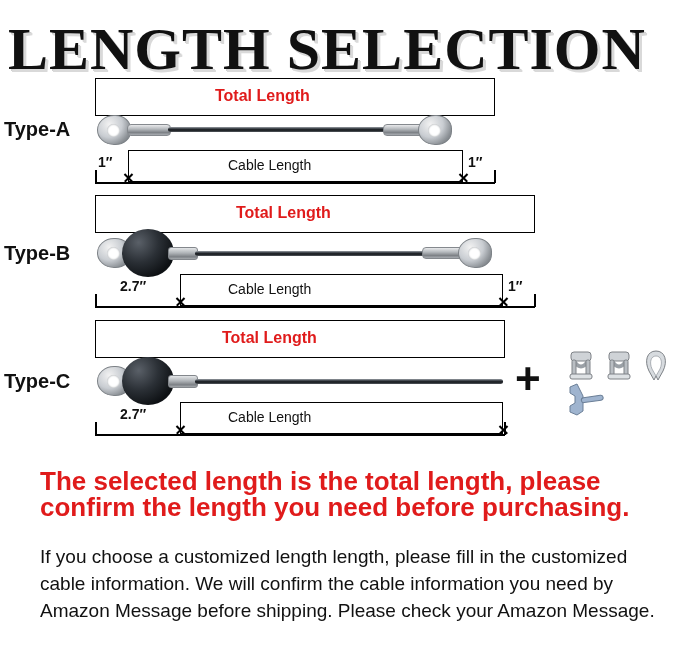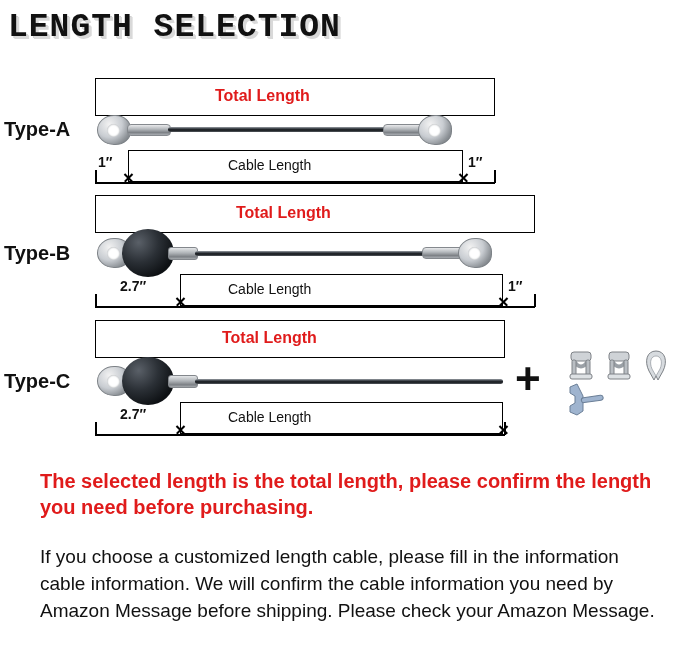--- a/index.html
+++ b/index.html
@@ -19,24 +19,24 @@
   .title-wrap {
     position: absolute;
     left: 0;
     top: 0;
     width: 679px;
     height: 56px;
   }
   .title {
     position: absolute;
     left: 8px;
-    top: 9px;
-    font-family: Liberation Mono, monospace;
-    font-weight: bold;
-    font-size: 33px;
+    top: 15px;
+    font-family: Liberation Serif, serif;
+    font-weight: bold;
+    font-size: 60px;
     letter-spacing: 1px;
     color: #111111;
     -webkit-text-stroke: 0px;
     text-shadow:
        3px 3px 0 #d9d9d9,
        2px 2px 0 #cfcfcf;
     white-space: nowrap;
   }
 
   
@@ -187,21 +187,21 @@
     width: 42px;
     height: 34px;
   }
 
   
   .note-red {
     position: absolute;
     left: 40px;
     top: 468px;
     width: 615px;
-    font-size: 20px;
+    font-size: 26px;
     font-weight: bold;
     color: #e01b1b;
     line-height: 26px;
     font-family: "Liberation Sans", sans-serif;
   }
   .note-black {
     position: absolute;
     left: 40px;
     top: 543px;
     width: 625px;
@@ -324,13 +324,13 @@
 
   <div class="wrench" style="left:48px;top:38px;">
     <svg viewBox="0 0 42 34" width="42" height="34">
       <path d="M7 4 L7 10 L12 13 L12 20 L7 23 L7 29 L14 32 L20 28 L20 13 L14 1 Z" fill="#9fb4cf" stroke="#6b7f97" stroke-width="1"></path>
       <rect x="18" y="15" width="22" height="5" rx="2.5" transform="rotate(-8 18 15)" fill="#9fb4cf" stroke="#6b7f97"></rect>
     </svg>
   </div>
 </div>
 
 <div class="note-red">The selected length is the total length, please confirm the length you need before purchasing.</div>
-<div class="note-black">If you choose a customized length cable, please fill in the information cable information. We will confirm the cable information you need by Amazon Message before shipping. Please check your Amazon Message.</div>
+<div class="note-black">If you choose a customized length length, please fill in the customized cable information. We will confirm the cable information you need by Amazon Message before shipping. Please check your Amazon Message.</div>
 
 </body></html>

